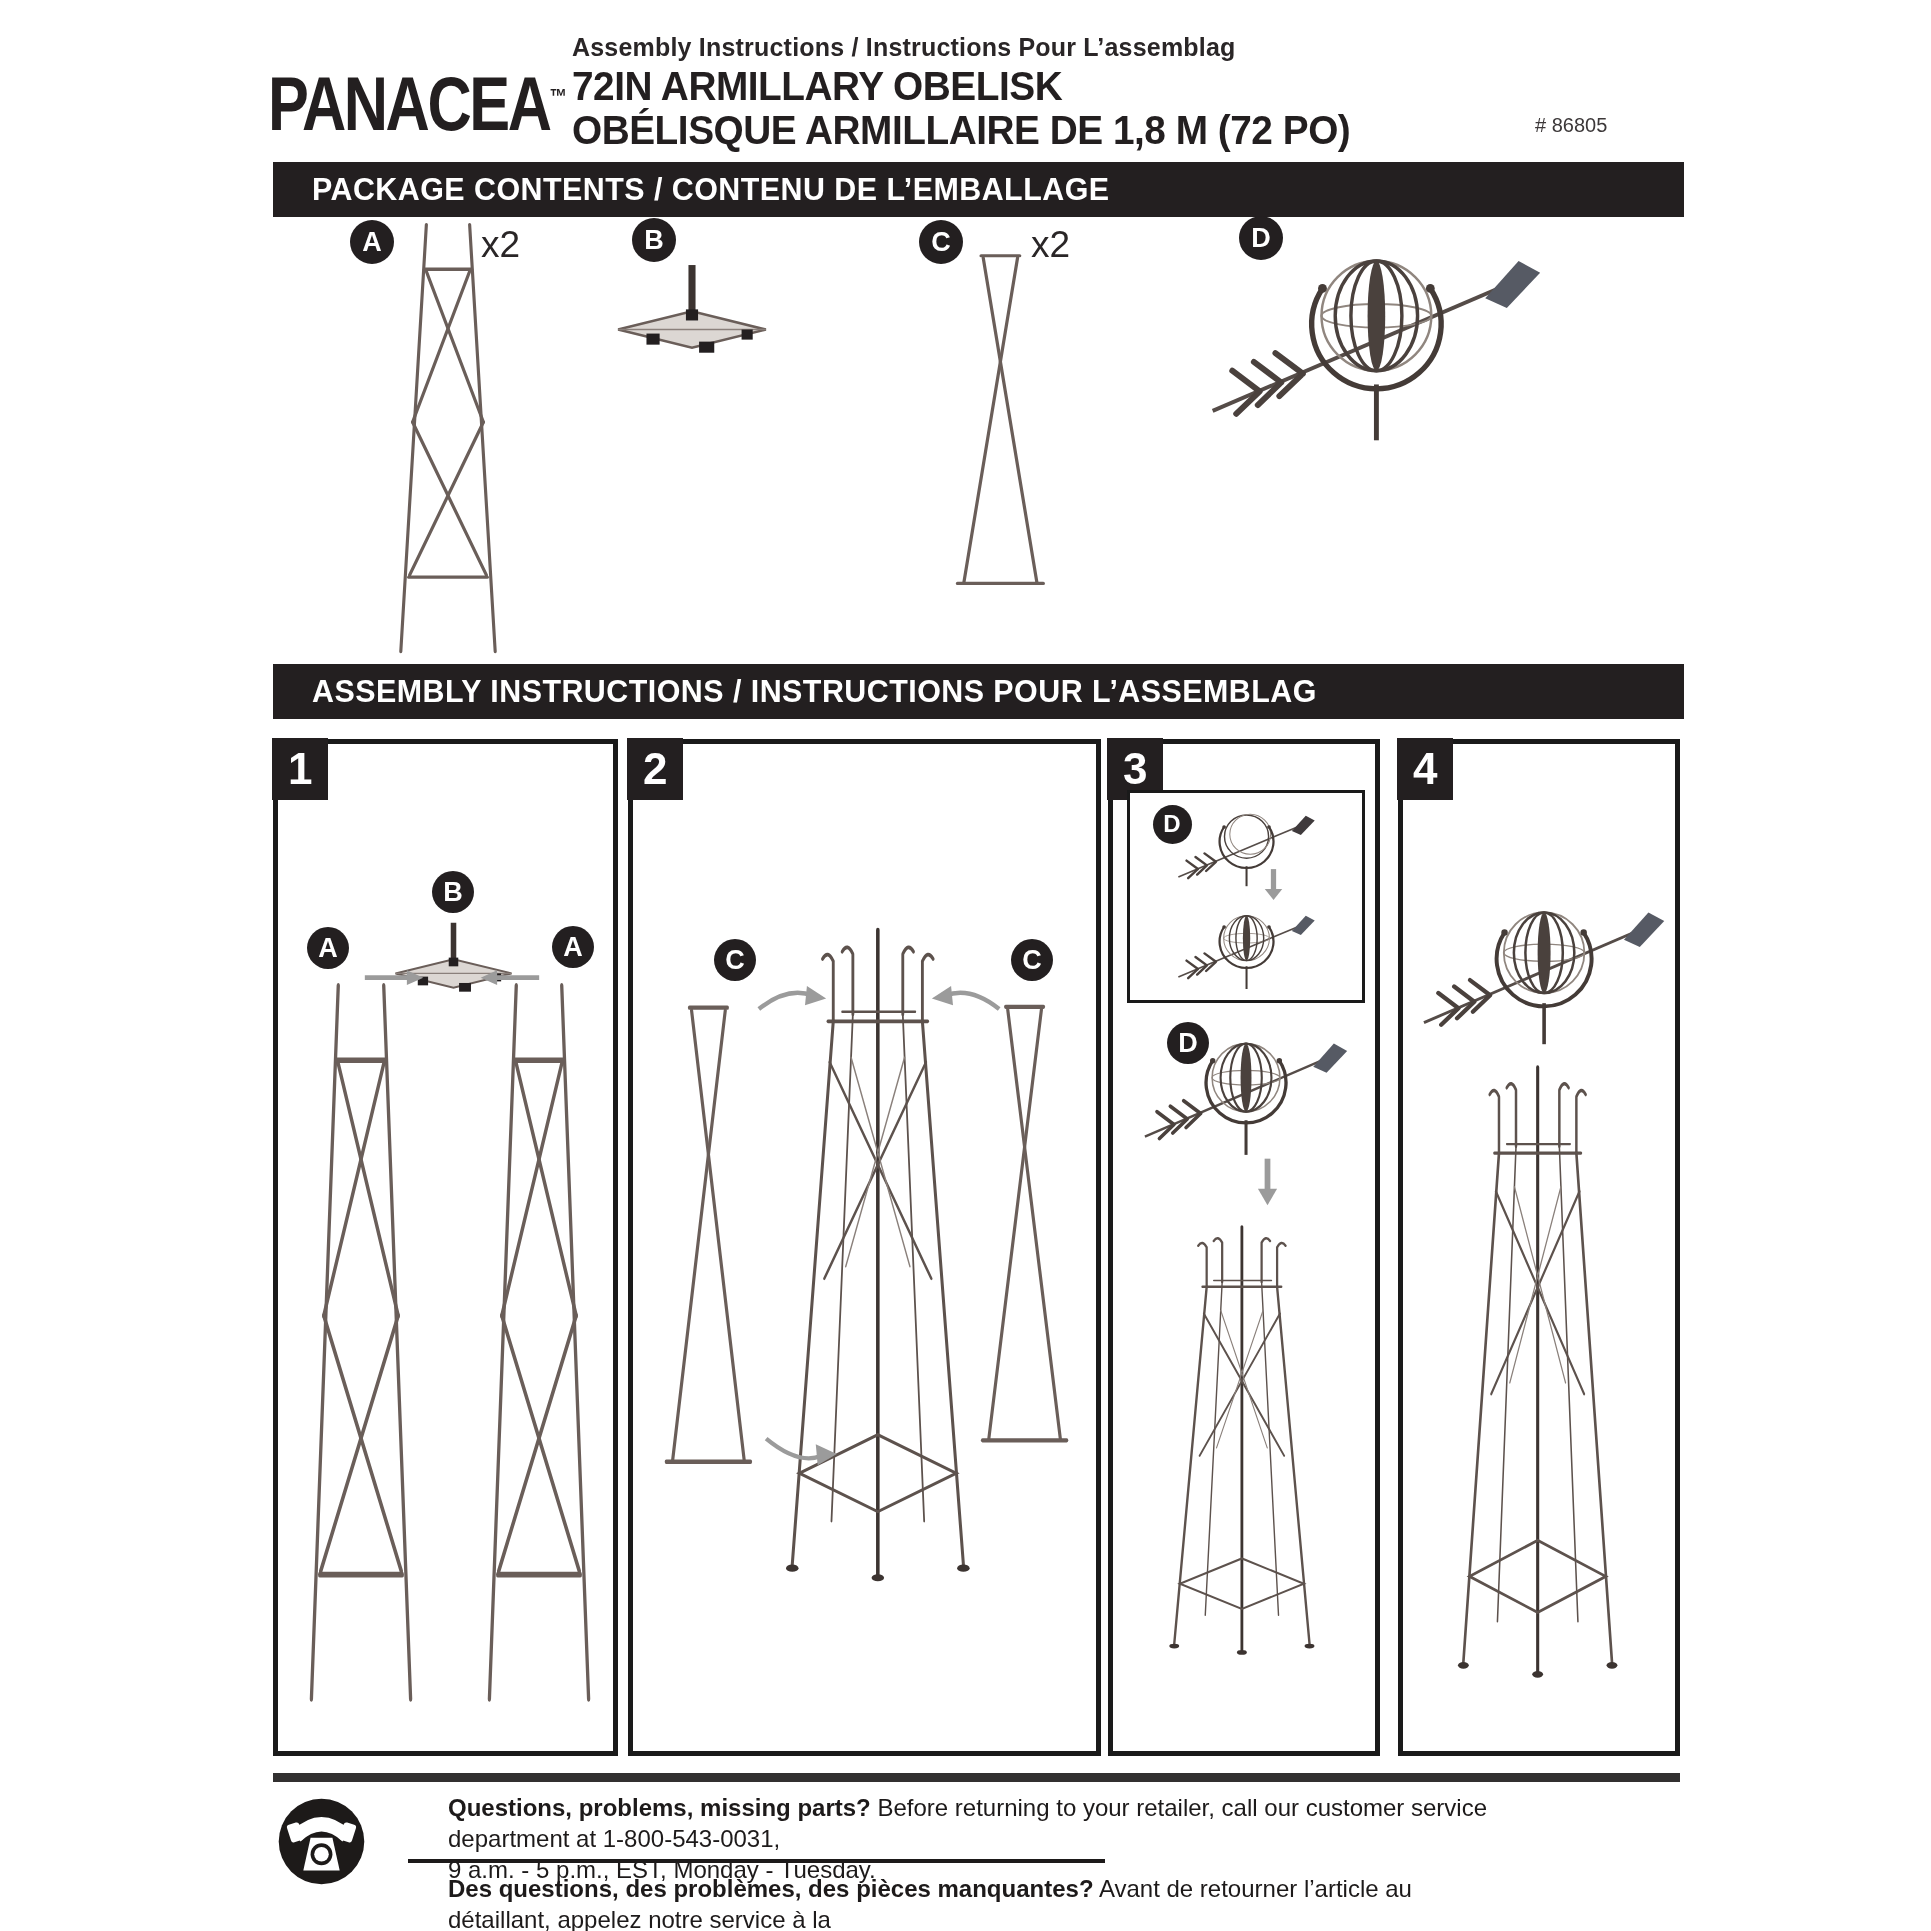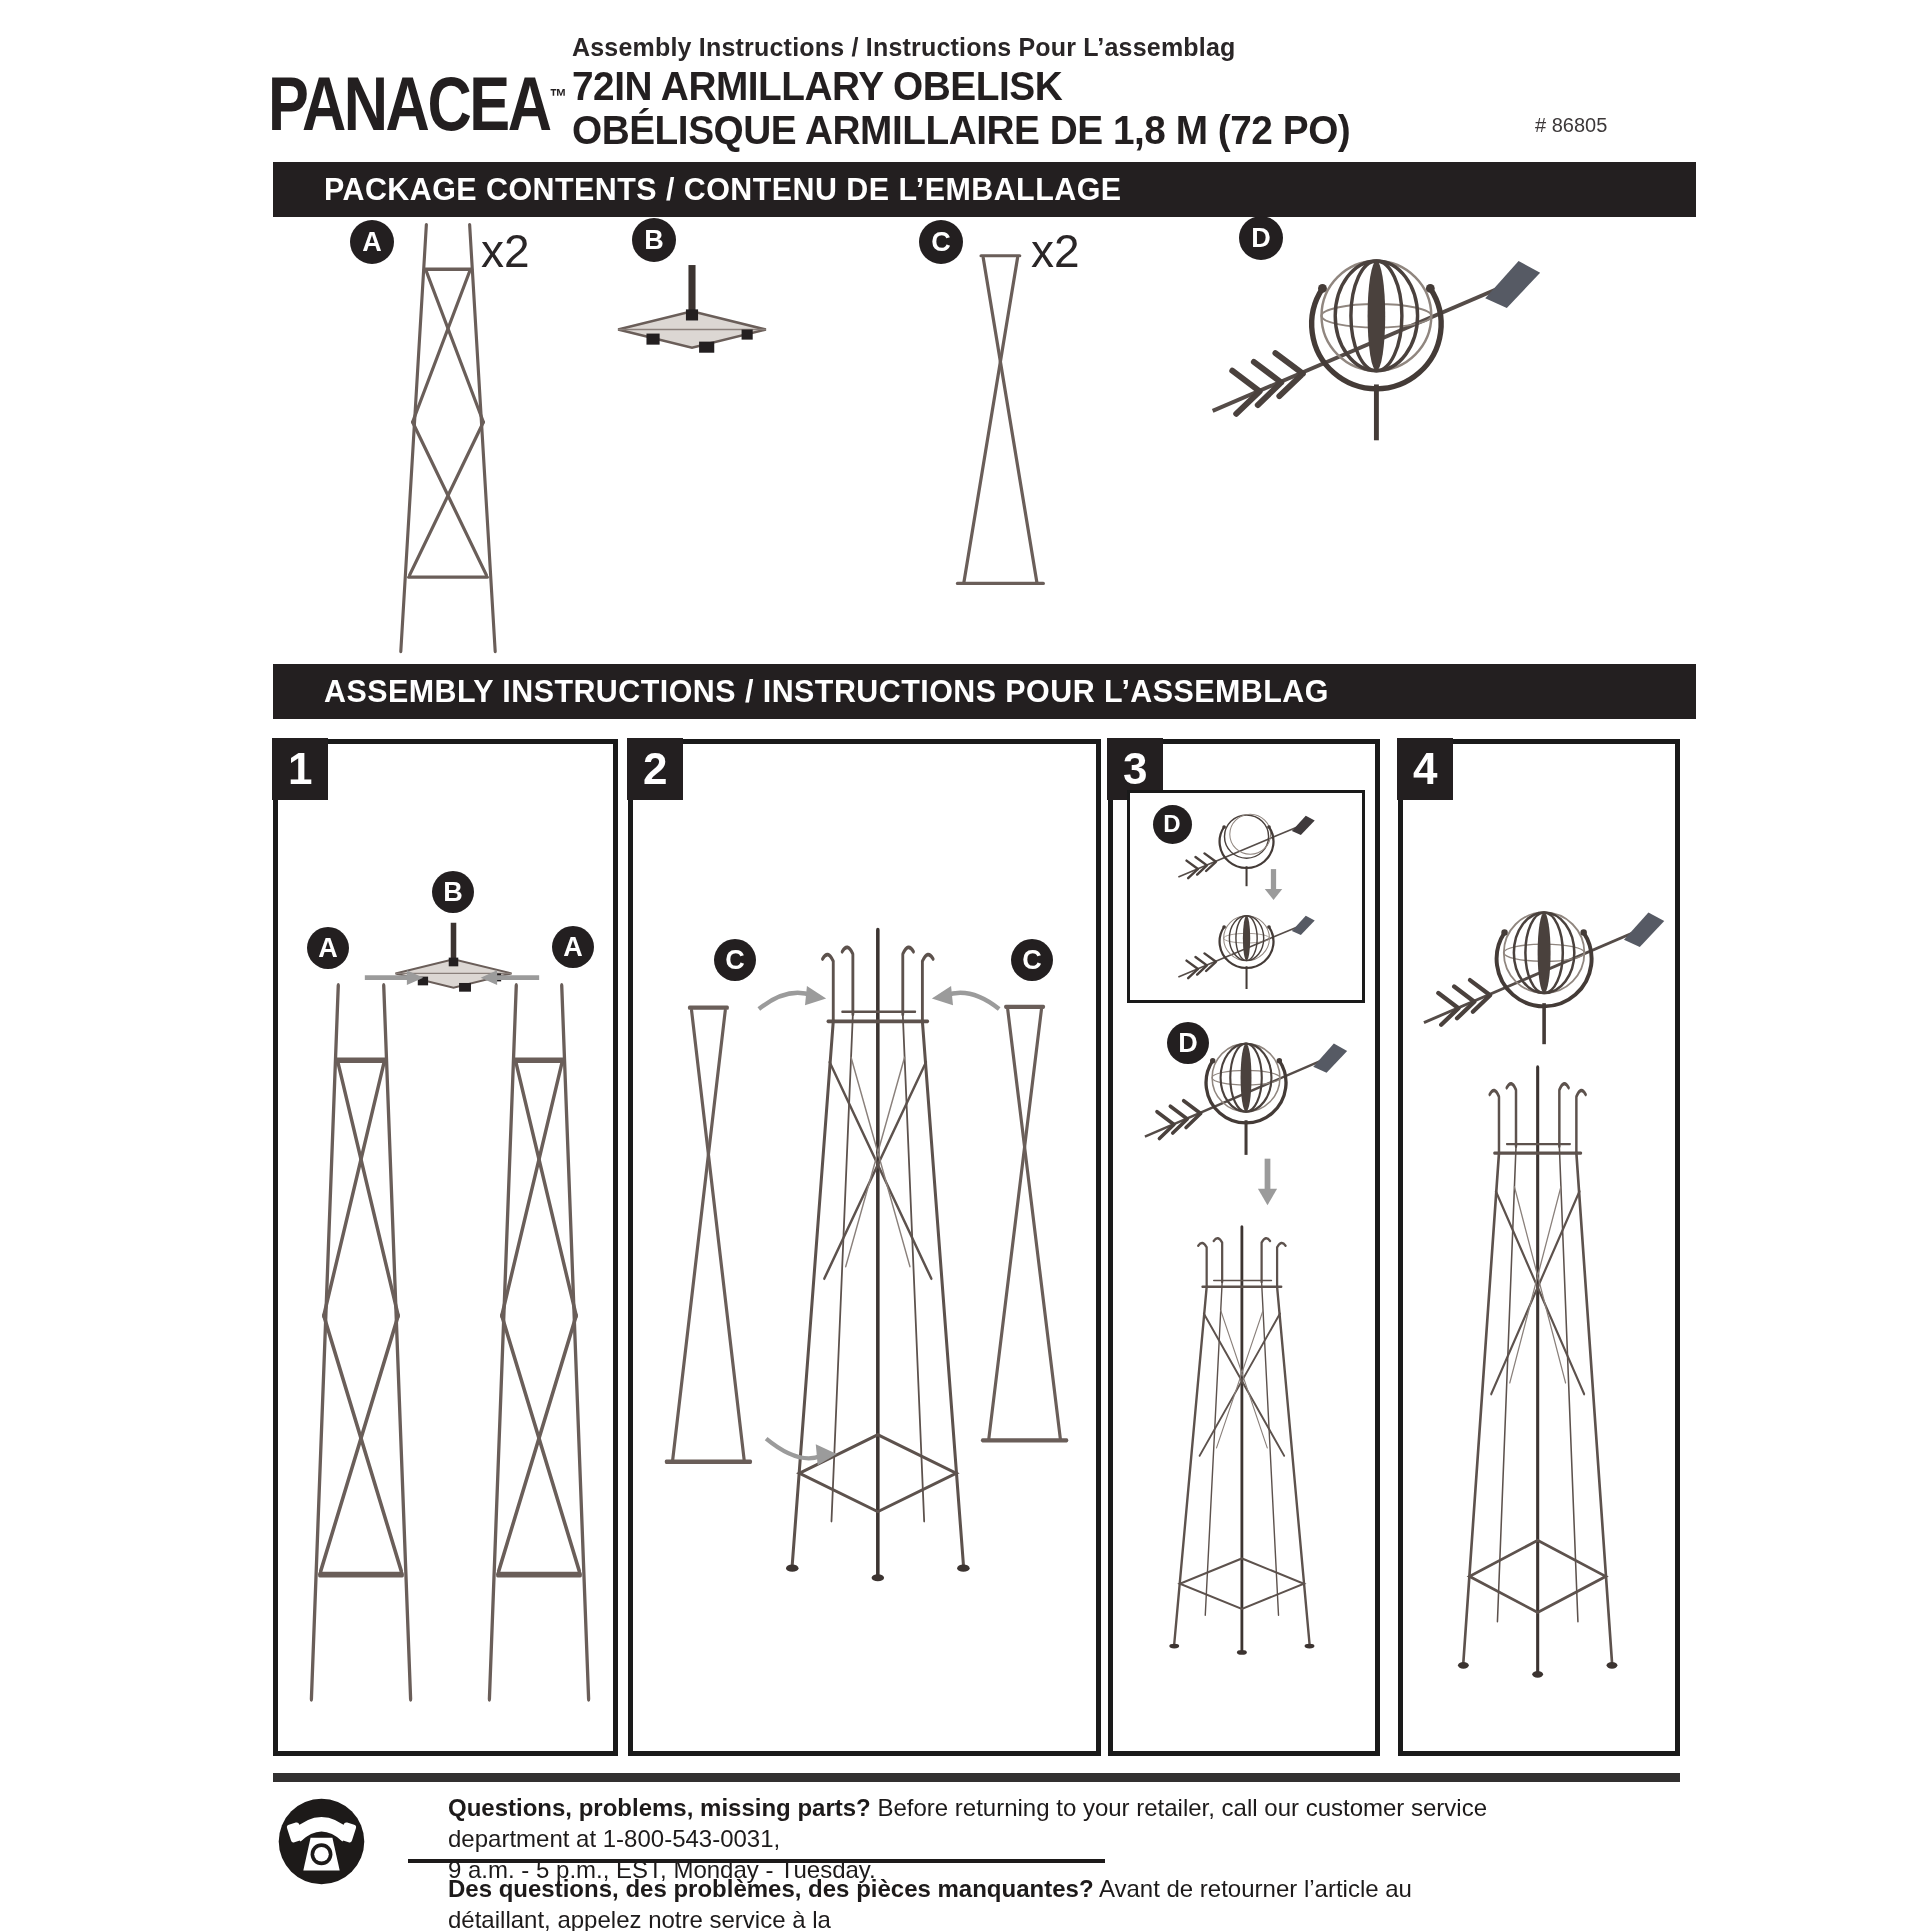--- a/index.html
+++ b/index.html
@@ -8,28 +8,28 @@
 
   
   .small-title{left:572px;top:33px;font-size:25px;font-weight:700;letter-spacing:0.2px;color:#2a2627;}
   .brand{left:268px;top:60px;font-size:73px;font-weight:700;letter-spacing:-2.9px;transform:scaleX(.84) scaleY(1.05);transform-origin:left top;color:#231f20;white-space:nowrap;}
   .brand sup{font-size:21px;font-weight:700;letter-spacing:0;vertical-align:super;}
   .title-en{left:572px;top:64px;font-size:40px;font-weight:700;letter-spacing:-0.5px;transform:scaleX(.97);transform-origin:left top;}
   .title-fr{left:572px;top:108px;font-size:40px;font-weight:700;letter-spacing:-0.5px;transform:scaleX(.97);transform-origin:left top;}
   .item-number{left:1535px;top:114px;font-size:20px;font-weight:400;color:#3c3839;}
 
   
-  .bar{left:273px;width:1407px;height:55px;background:#231f20;color:#fff;font-size:32px;font-weight:700;line-height:55px;padding-left:16px;letter-spacing:0.5px;}
+  .bar{left:273px;width:1407px;height:55px;background:#231f20;color:#fff;font-size:32px;font-weight:700;line-height:55px;padding-left:4px;letter-spacing:0.5px;}
   .bar span{margin-left:35px;display:inline-block;transform:scaleX(.95);transform-origin:left center;}
   .bar1{top:162px;}
   .bar2{top:664px;}
 
   
   .badge{width:44px;height:44px;border-radius:50%;background:#231f20;color:#fff;font-size:27px;font-weight:700;display:flex;align-items:center;justify-content:center;}
-  .qty{font-size:46px;font-weight:400;color:#2a2627;}
+  .qty{font-size:37px;font-weight:400;color:#2a2627;}
 
   
   .panel{border:5.8px solid #1a1a1a;background:#fff;top:739px;height:1017px;box-sizing:border-box;}
   .p1{left:273px;width:345px;}
   .p2{left:628px;width:473px;}
   .p3{left:1108px;width:272px;}
   .p4{left:1398px;width:282px;}
   .numbox{position:absolute;top:-5.8px;left:-5.8px;width:56px;height:62px;background:#231f20;color:#fff;font-size:44px;font-weight:700;display:flex;align-items:center;justify-content:center;}
   .inset{position:absolute;border:3.9px solid #1a1a1a;background:#fff;}
 

